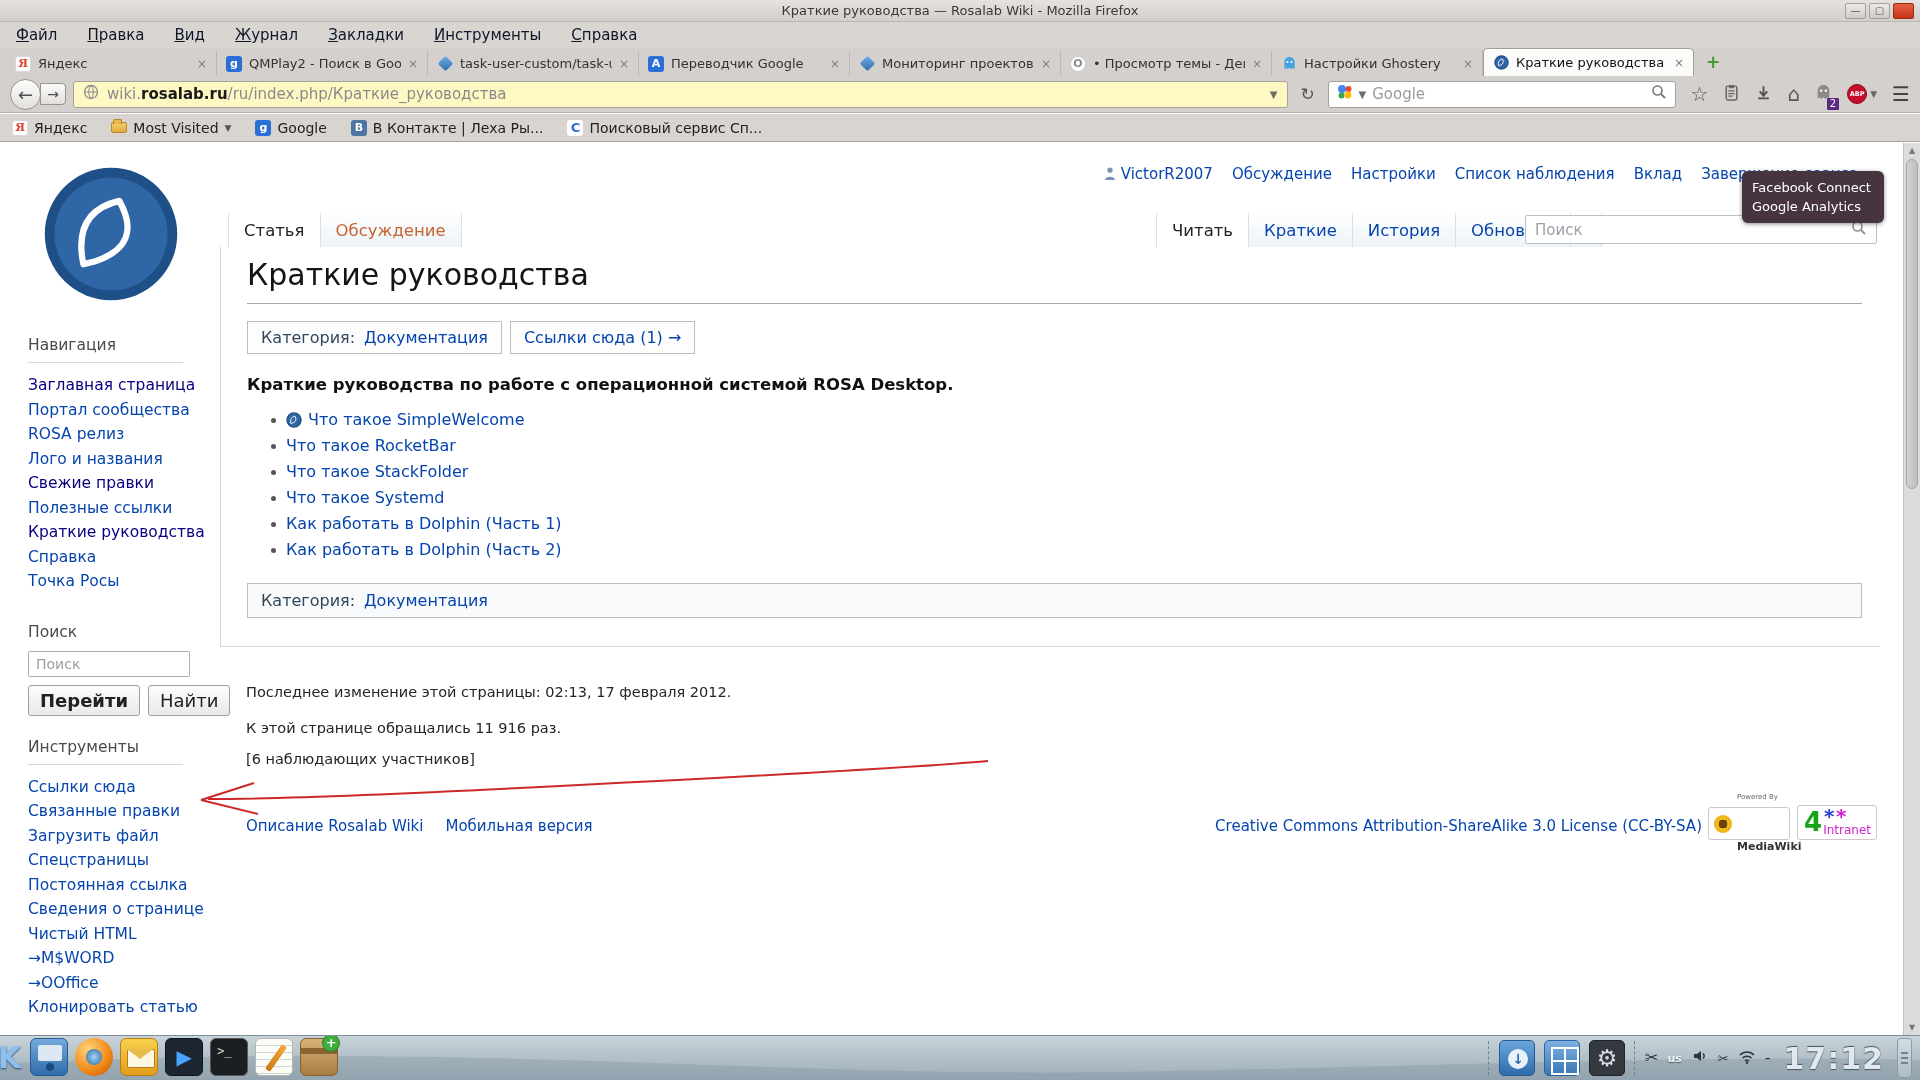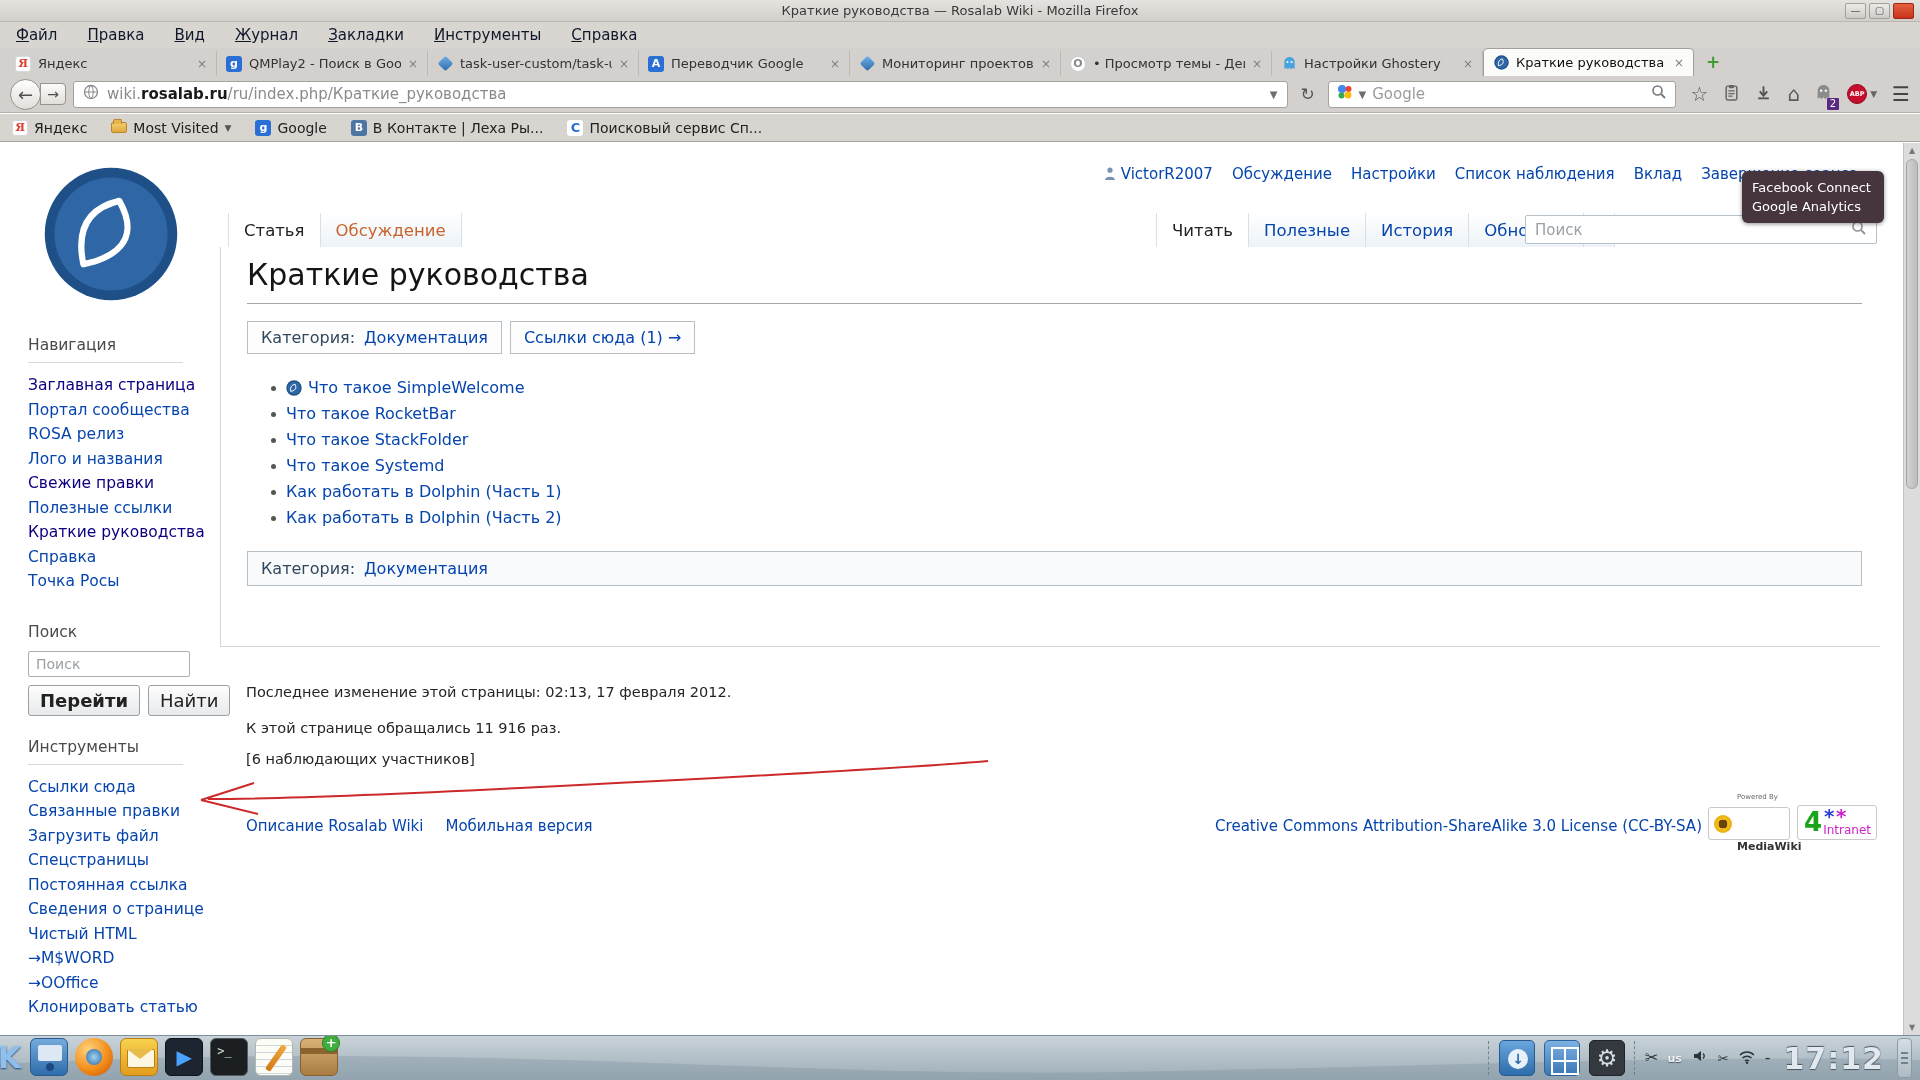--- a/index.html
+++ b/index.html
@@ -28,21 +28,21 @@
   .fav.ya{background:#fff;border:1px solid #d8d8d8;color:#e03c31;font-family:"DejaVu Serif",serif;}
   .fav.gg{background:#2a6fd6;color:#fff;}
   .fav.vk{background:#4c75a3;color:#fff;}
   .fav.sc{background:#fff;color:#2a6fd6;font-size:13px;}
   .fav.oo{background:#fff;border:1px solid #ccc;border-radius:50%;color:#8a8a8a;}
   .fav.diamond::before{content:"";width:11px;height:11px;background:linear-gradient(135deg,#6fb1e8,#2f6cab);transform:rotate(45deg);border-radius:2px;}
   
   .navbar{position:absolute;top:76px;left:0;right:0;height:37px;background:var(--chrome);border-bottom:1px solid #b3afab;display:flex;align-items:center;padding:0 10px;gap:7px;}
   .nav-back{width:31px;height:31px;border-radius:50%;border:1px solid #97938d;background:linear-gradient(#fefefd,#e2dfdb);color:#4f4f4f;font-size:18px;text-align:center;line-height:29px;z-index:2;}
   .nav-fwd{width:26px;height:22px;border:1px solid #97938d;border-radius:0 4px 4px 0;background:linear-gradient(#fbfbfa,#e2dfdb);color:#4f4f4f;font-size:14px;text-align:center;line-height:20px;margin-left:-8px;}
-  .url-field{flex:1 1 auto;height:27px;background:#ffffff;border:1px solid #a5a19d;border-radius:3px;display:flex;align-items:center;padding:0 9px;gap:8px;font-size:15px;}
+  .url-field{flex:1 1 auto;height:27px;background:#fef9c3;border:1px solid #a5a19d;border-radius:3px;display:flex;align-items:center;padding:0 9px;gap:8px;font-size:15px;}
   .u-dim{color:#8a8a8a;} .u-host{color:#1a1a1a;font-weight:600;}
   .url-spacer{flex:1;}
   .url-drop{color:#6d6d6d;font-size:10px;}
   .nav-reload{width:26px;height:24px;color:#555;font-size:17px;text-align:center;line-height:24px;}
   .search-field{flex:0 0 348px;height:27px;background:#fff;border:1px solid #a5a19d;border-radius:3px;display:flex;align-items:center;padding:0 8px;gap:6px;}
   .search-field input{border:none;outline:none;flex:1;font-size:15px;color:#333;font-family:inherit;background:transparent;}
   .search-field input::placeholder{color:#9a9a9a;}
   .nav-icons{display:flex;align-items:center;gap:15px;margin-left:8px;color:#555;}
   .ni{font-size:20px;line-height:1;color:#5a5a5a;}
   .ghost-wrap{position:relative;}
@@ -356,21 +356,21 @@
         <path d="M30 72Q22 34 56 26Q74 58 38 70Q34 71 30 72Z" fill="none" stroke="#fff" stroke-width="4.5" stroke-linejoin="round"></path>
       </svg>
   </div>
 
   <div class="ptabs ptabs-left">
     <div class="ptab sel">Статья</div>
     <div class="ptab new">Обсуждение</div>
   </div>
   <div class="ptabs ptabs-right">
     <div class="ptab sel">Читать</div>
-    <div class="ptab">Полезные</div>
+    <div class="ptab">Краткие</div>
     <div class="ptab">История</div>
     <div class="ptab">Обновить</div>
     <div class="ptab drop">▼</div>
   </div>
 
   <div class="wiki-search">
     <input type="text" placeholder="Поиск" style="">
     <span>
       <svg width="16" height="16" viewBox="0 0 16 16">
           <circle cx="6.5" cy="6.5" r="4.5" fill="none" stroke="#8a9199" stroke-width="1.6"></circle>
@@ -383,20 +383,21 @@
     <h1 class="firstHeading">Краткие руководства</h1>
     <div class="cat-buttons">
       <div class="cat-btn">
         <span class="cat-label">Категория:</span>
         <a>Документация</a>
       </div>
       <div class="cat-btn">
         <a>Ссылки сюда (1) →</a>
       </div>
     </div>
+    <p class="intro">Краткие руководства по работе с операционной системой ROSA Desktop.</p>
     <ul class="article-list">
       <li>
         <span class="mini-rosa">
           <svg width="16" height="16" viewBox="0 0 100 100">
               <circle cx="50" cy="50" r="48" fill="#1e4f87"></circle>
               <circle cx="50" cy="50" r="40" fill="#2f66a5"></circle>
               <path d="M30 72Q22 34 56 26Q74 58 38 70Q34 71 30 72Z" fill="none" stroke="#fff" stroke-width="6"></path>
             </svg>
         </span>
         <a>Что такое SimpleWelcome</a>

